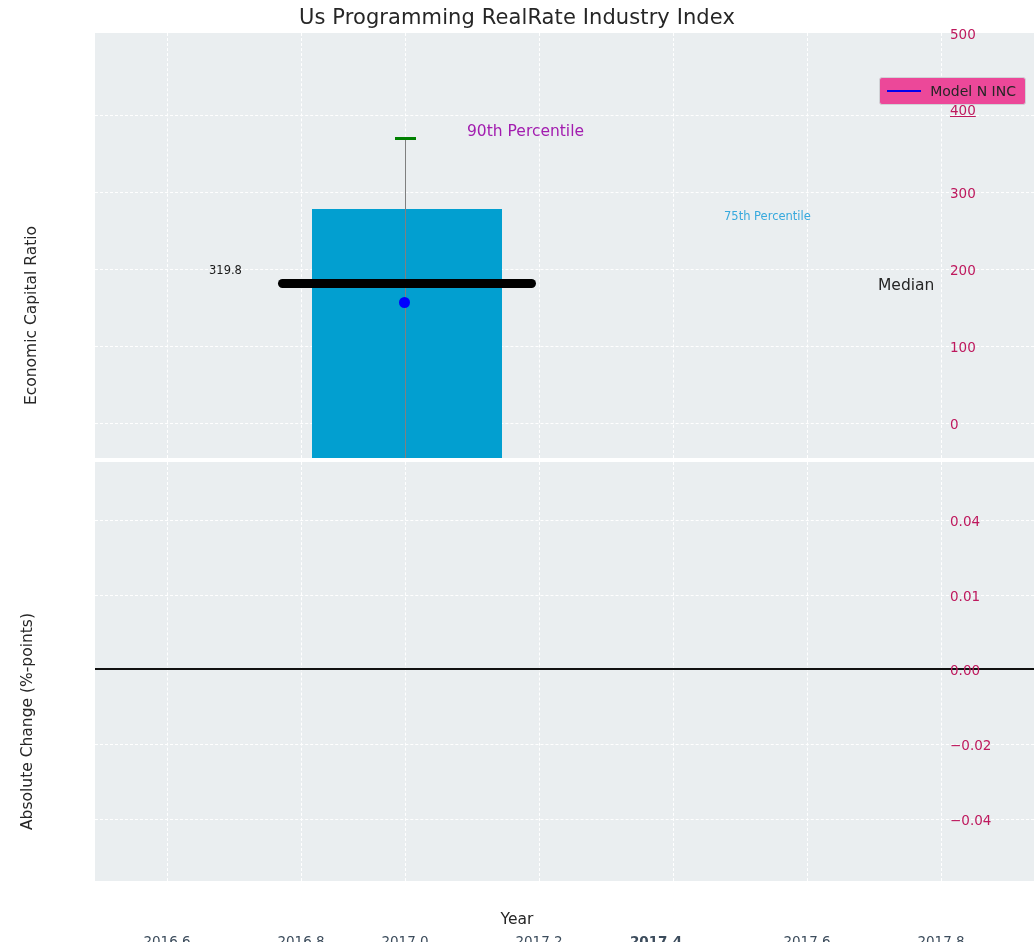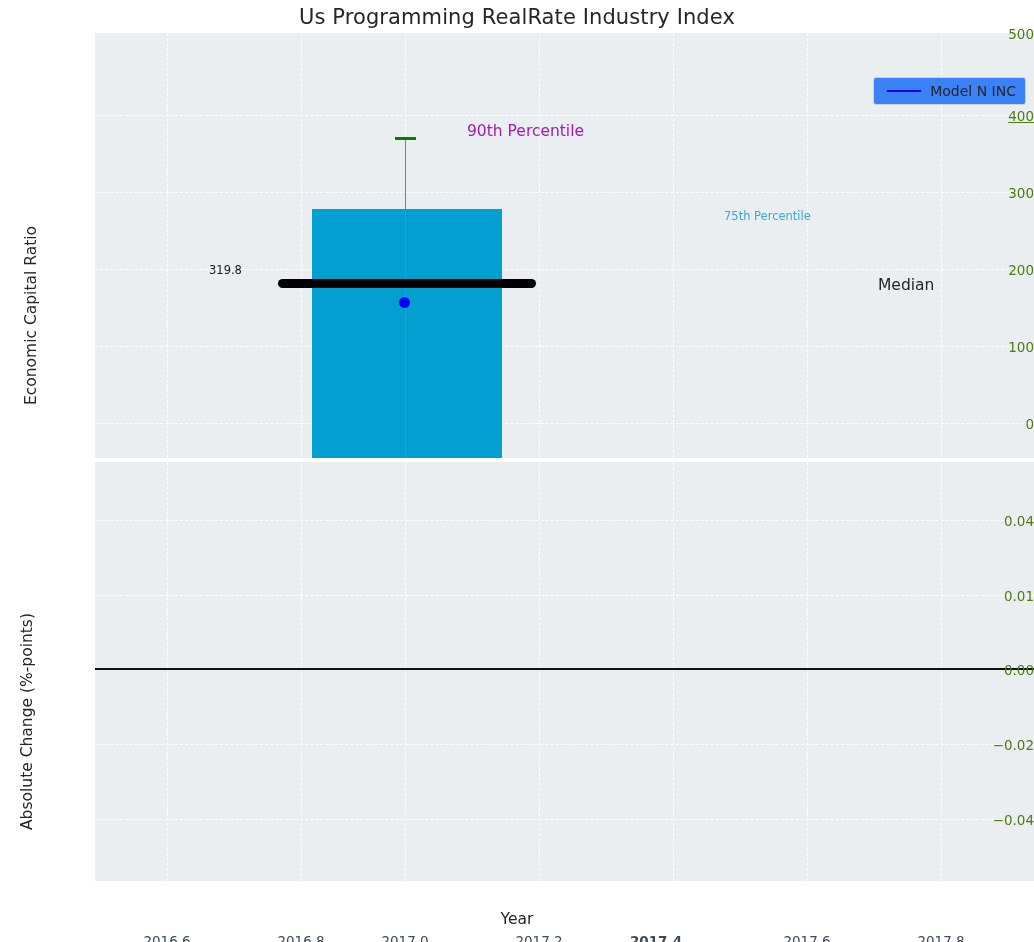--- a/index.html
+++ b/index.html
@@ -18,22 +18,22 @@
   .panel{position:absolute;background:#eaeef0;overflow:hidden;}
   #panel-top{left:95px;top:33px;width:939px;height:425px;}
   #panel-bottom{left:95px;top:462px;width:939px;height:419px;}
 
   
   .gl{position:absolute;background:transparent;}
   .gl-h{left:0;width:100%;height:0;border-top:1.2px dashed #ffffff;}
   .gl-v{top:0;height:100%;width:0;border-left:1.2px dashed #ffffff;}
 
   
-  .ytick{position:absolute;right:0;width:84px;text-align:right;
-         font-size:13.5px;color:#4d7c0f;}
+  .ytick{position:absolute;right:0;width:84px;
+         font-size:13.5px;color:#be185d;}
   .xtick{position:absolute;width:120px;text-align:center;
          font-size:13.5px;color:#3c4c5c;top:889px;margin-top:44px;}
 
   
   .ylabel{position:absolute;font-size:15.5px;color:#262626;
           transform-origin:0 0;transform:rotate(-90deg);white-space:nowrap;}
   #ylabel-top{left:22px;top:405px;}
   #ylabel-bottom{left:18px;top:830px;}
   .xlabel{position:absolute;left:0;top:910px;width:1034px;text-align:center;
           font-size:15.5px;color:#262626;}
@@ -48,23 +48,23 @@
   .zero-line{position:absolute;left:0;width:100%;height:2px;background:#111111;}
 
   
   .annot{position:absolute;white-space:nowrap;}
   #annot-median-value{font-size:11.5px;color:#1a1a1a;}
   #annot-p90{font-size:15.5px;color:#a21caf;}
   #annot-p75{font-size:11.5px;color:#37a9dd;}
   #annot-median{font-size:15.5px;color:#262626;}
 
   
-  .legend{position:absolute;right:8px;top:44px;background:#3b82f6;
+  .legend{position:absolute;right:8px;top:44px;background:#ec4899;
           border:1px solid #d0d3d6;border-radius:3px;
-          padding:5px 9px 5px 13px;display:flex;align-items:center;gap:9px;}
+          padding:5px 9px 5px 7px;display:flex;align-items:center;gap:9px;}
   .legend-swatch{display:inline-block;width:34px;height:0;border-top:2px solid #0000ee;}
   .legend-label{font-size:14px;color:#262626;white-space:nowrap;}
 </style>
 </head>
 <body>
 
 <div class="figure">
 
   <div class="chart-title">Us Programming RealRate Industry Index</div>
 
@@ -102,21 +102,21 @@
 
     <div class="annot" id="annot-median" style="left:750px;top:243px;margin-left:33px;">Median</div>
 
     <div class="legend">
       <span class="legend-swatch"></span>
       <span class="legend-label">Model N INC</span>
     </div>
   </div>
 
   <div class="ytick" style="top:26px;">500</div>
-  <div class="ytick" style="top:108px;text-decoration:underline;">400</div>
+  <div class="ytick" style="top:102px;text-decoration:underline;">400</div>
   <div class="ytick" style="top:185px;">300</div>
   <div class="ytick" style="top:262px;">200</div>
   <div class="ytick" style="top:339px;">100</div>
   <div class="ytick" style="top:416px;">0</div>
 
   <div class="ylabel" id="ylabel-top">Economic Capital Ratio</div>
 
   <div class="panel" id="panel-bottom">
 
     <div class="gl gl-h" style="top:58px;"></div>

